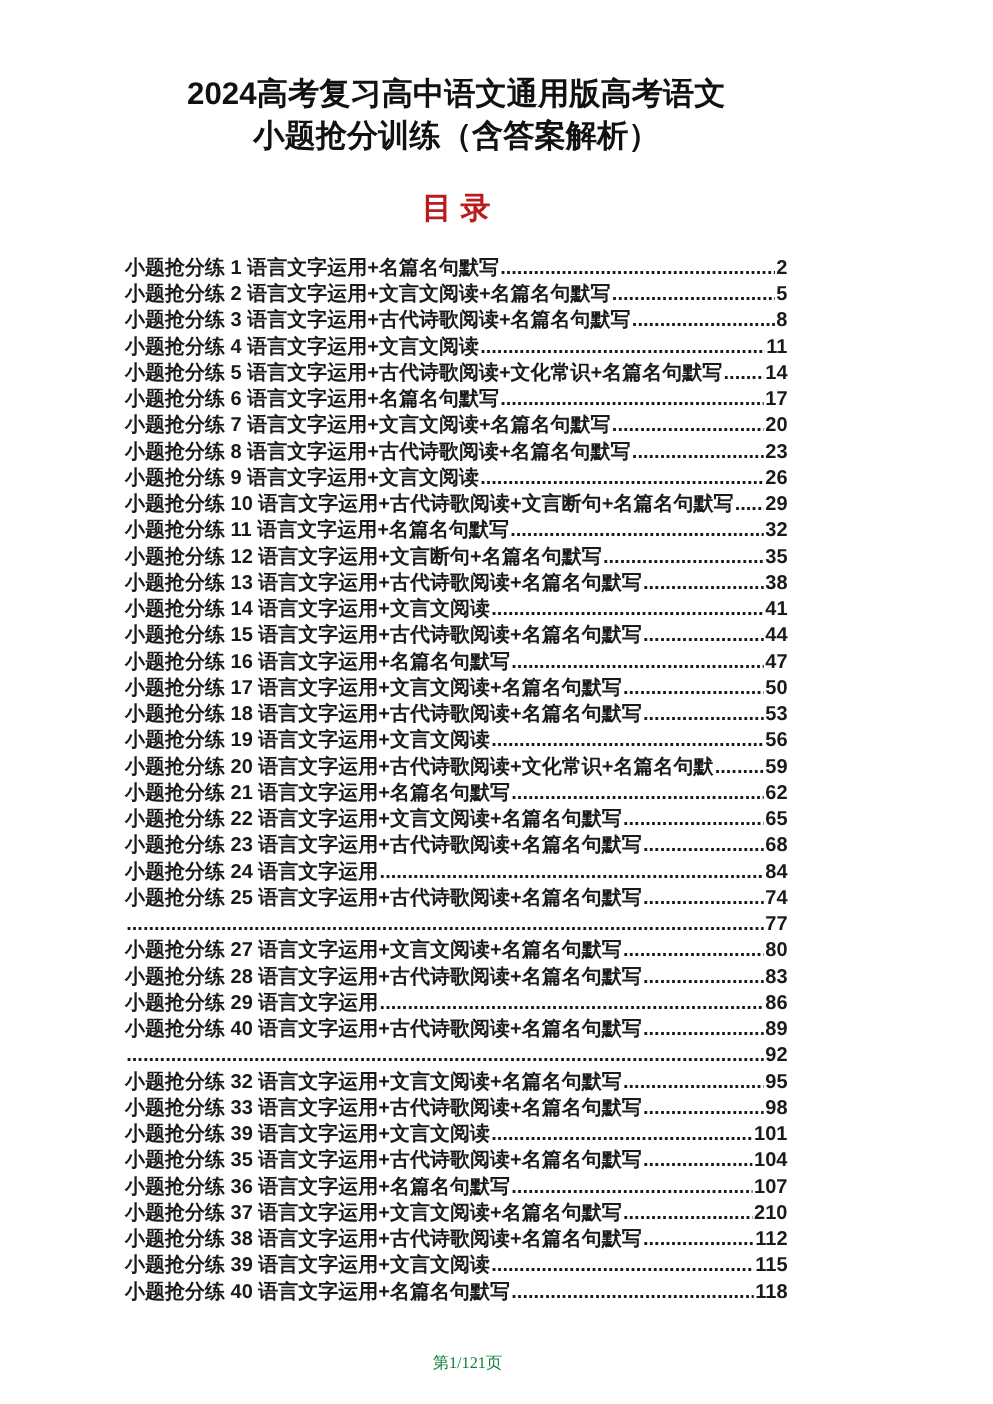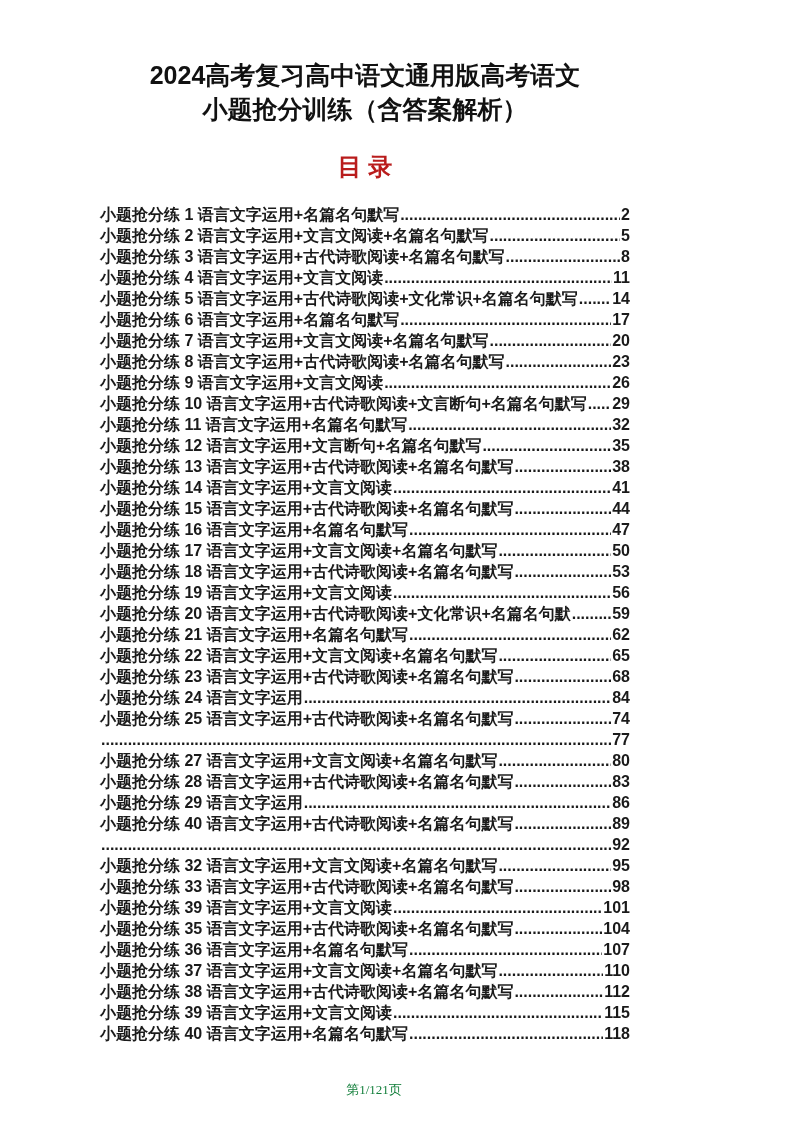--- a/index.html
+++ b/index.html
@@ -309,21 +309,21 @@
 
   <div class="toc-row">
     <span class="toc-label">小题抢分练 36 语言文字运用+名篇名句默写</span>
     <span class="toc-leader"></span>
     <span class="toc-page">107</span>
   </div>
 
   <div class="toc-row">
     <span class="toc-label">小题抢分练 37 语言文字运用+文言文阅读+名篇名句默写</span>
     <span class="toc-leader"></span>
-    <span class="toc-page">110</span>
+    <span class="toc-page">210</span>
   </div>
 
   <div class="toc-row">
     <span class="toc-label">小题抢分练 38 语言文字运用+古代诗歌阅读+名篇名句默写</span>
     <span class="toc-leader"></span>
     <span class="toc-page">112</span>
   </div>
 
   <div class="toc-row">
     <span class="toc-label">小题抢分练 39 语言文字运用+文言文阅读</span>

